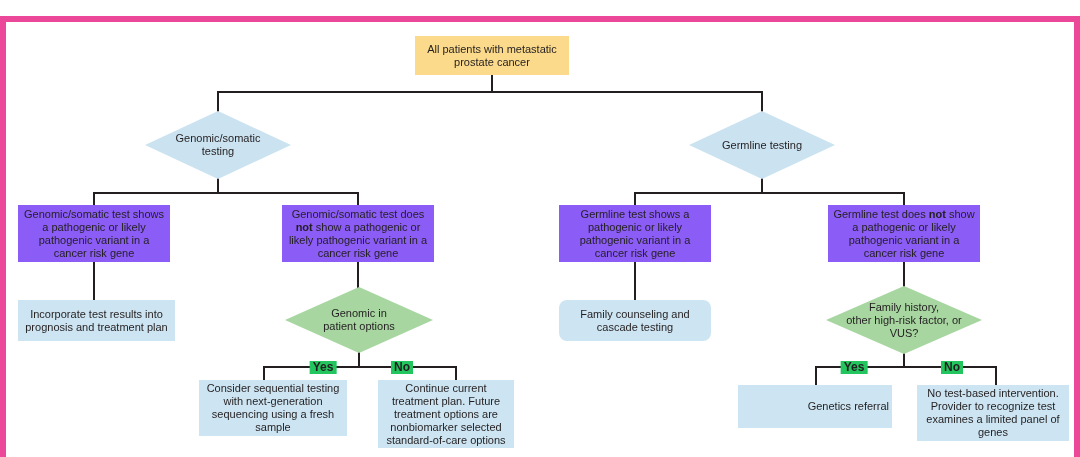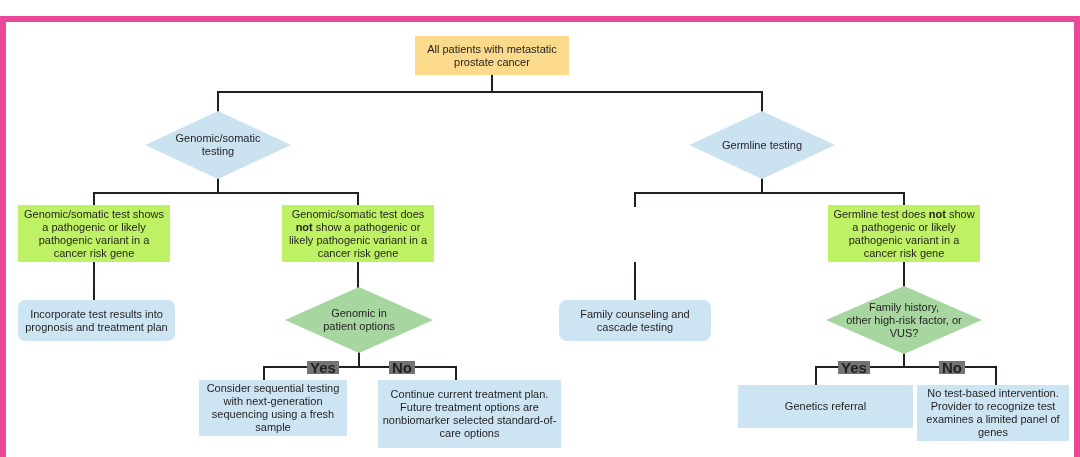--- a/index.html
+++ b/index.html
@@ -8,29 +8,29 @@
     position:relative; width:1080px; height:457px; background:#ffffff;
     border:6px solid #ec4899;
     font-family:"Liberation Sans", sans-serif; color:#231f20; overflow:hidden;margin-top:16px;
   }
   svg.connectors { position:absolute; left:0; top:0; width:1080px; height:457px; }
   .node {
     position:absolute; display:flex; align-items:center; justify-content:center;
     text-align:center; font-size:11px; line-height:13px; padding:2px 3px;
   }
   .rect-yellow { background:#fbda8b; }
-  .rect-green  { background:#bef264; }
+  .rect-green  { background:#8b5cf6; }
   .rect-blue   { background:#cde5f2; }
   .diamond { clip-path: polygon(50% 0, 100% 50%, 50% 100%, 0 50%); padding:0; }
   .diamond.blue  { background:#cbe3f1; }
   .diamond.green { background:#a7d6a1; }
   .branch-label {
     position:absolute; transform:translateX(-50%);
-    background:#737373; padding:0 3px;
-    font-size:15px; line-height:13px; font-weight:bold;
+    background:#22c55e; padding:0 3px;
+    font-size:12px; line-height:13px; font-weight:bold;
   }
   .footer-bar { position:absolute; left:1px; top:436px; width:1074px; height:15px; background:#0077a8; }
   b { font-weight:bold; }
 </style>
 </head>
 <body>
 
 <div class="frame">
 
   <svg class="connectors" viewBox="0 0 1080 457" xmlns="http://www.w3.org/2000/svg">
@@ -64,26 +64,29 @@
   </div>
 
   <div class="node rect-green" style="left:12px; top:183px; width:152px; height:57px;">
     <div>Genomic/somatic test shows a pathogenic or likely pathogenic variant in a cancer risk gene</div>
   </div>
 
   <div class="node rect-green" style="left:276px; top:183px; width:152px; height:57px;">
     <div><span>Genomic/somatic test does </span><b>not</b><span> show a pathogenic or likely pathogenic variant in a cancer risk gene</span></div>
   </div>
 
+  <div class="node rect-green" style="left:553px; top:183px; width:152px; height:57px;">
+    <div>Germline test shows a pathogenic or likely pathogenic variant in a cancer risk gene</div>
+  </div>
 
   <div class="node rect-green" style="left:822px; top:183px; width:152px; height:57px;">
     <div><span>Germline test does </span><b>not</b><span> show a pathogenic or likely pathogenic variant in a cancer risk gene</span></div>
   </div>
 
-  <div class="node rect-blue" style="left:12px; top:278px; width:157px; height:41px;border-radius:7px;">
+  <div class="node rect-blue" style="left:12px; top:278px; width:157px; height:41px;">
     <div>Incorporate test results into prognosis and treatment plan</div>
   </div>
 
   <div class="node diamond green" style="left:279px; top:265px; width:148px; height:66px;">
     <div>
       <div>Genomic in</div>
       <div>patient options</div>
     </div>
   </div>
 
@@ -101,25 +104,25 @@
 
   <div class="branch-label" style="left:317px; top:339px;">Yes</div>
   <div class="branch-label" style="left:396px; top:339px;">No</div>
   <div class="branch-label" style="left:848px; top:339px;">Yes</div>
   <div class="branch-label" style="left:946px; top:339px;">No</div>
 
   <div class="node rect-blue" style="left:193px; top:358px; width:148px; height:56px;">
     <div>Consider sequential testing with next-generation sequencing using a fresh sample</div>
   </div>
 
-  <div class="node rect-blue" style="left:372px; top:358px; width:183px; height:68px;">
+  <div class="node rect-blue" style="left:372px; top:358px; width:136px; height:68px;">
     <div>Continue current treatment plan. Future treatment options are nonbiomarker selected standard-of-care options</div>
   </div>
 
-  <div class="node rect-blue" style="left:732px; top:363px; width:175px; height:43px;">
+  <div class="node rect-blue" style="left:732px; top:363px; width:154px; height:43px;justify-content:flex-end;">
     <div>Genetics referral</div>
   </div>
 
   <div class="node rect-blue" style="left:911px; top:363px; width:152px; height:56px;">
     <div>No test-based intervention. Provider to recognize test examines a limited panel of genes</div>
   </div>
 
   <div class="footer-bar"></div>
 
 </div>

